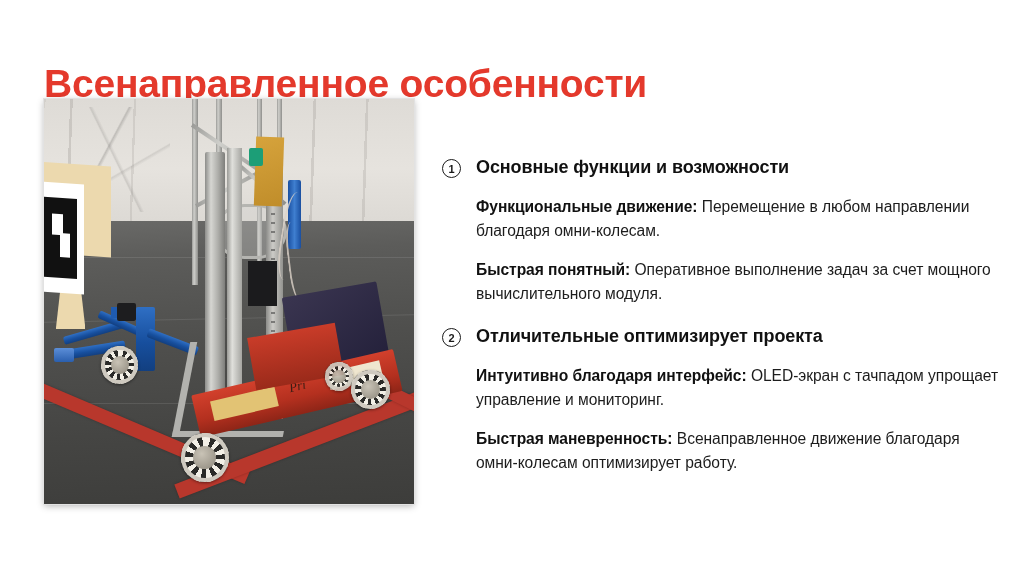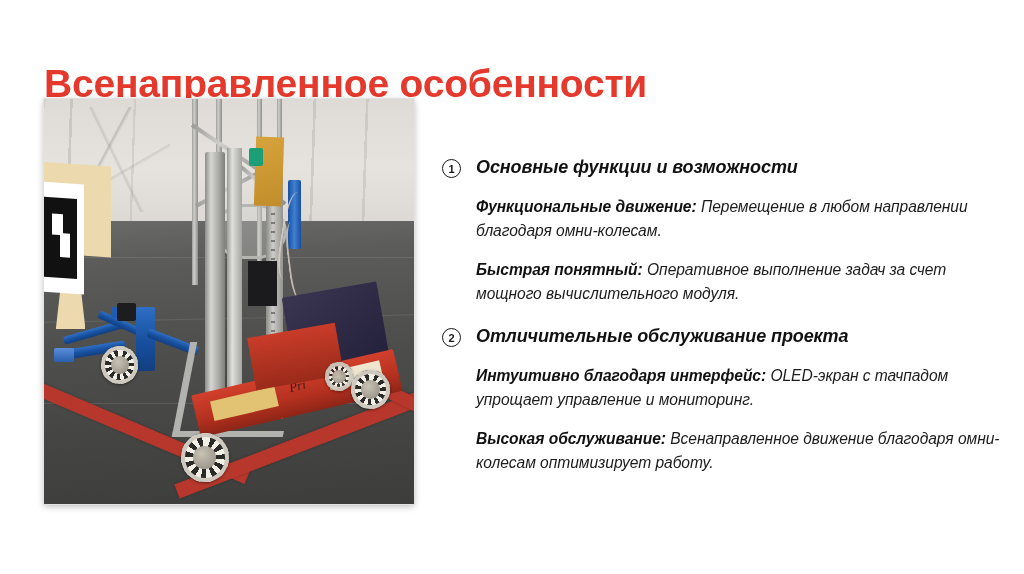--- a/index.html
+++ b/index.html
@@ -370,21 +370,21 @@
     height: 19px;
     border: 1.3px solid #1a1a1a;
     border-radius: 50%;
     color: #1a1a1a;
     font-size: 11px;
     font-weight: bold;
     line-height: 19px;
     text-align: center;
     box-sizing: border-box;
   }
-  .section-body { padding-left: 34px; font-style: italic; }
+  .section-body { padding-left: 34px; }
   .section-heading {
     font-size: 18px;
     font-weight: bold;
     color: #111111;
     line-height: 23px;
     margin-bottom: 1px;
     letter-spacing: -0.1px;
   }
   .para {
     font-size: 15.6px;
@@ -486,24 +486,24 @@
         </p>
         <p class="para">
           <b>Быстрая понятный:</b><span> Оперативное выполнение задач за счет мощного вычислительного модуля.</span>
         </p>
       </div>
     </div>
 
     <div class="section">
       <div class="badge">2</div>
       <div class="section-body">
-        <div class="section-heading">Отличительные обслуживание проекта</div>
+        <div class="section-heading">Отличительные оптимизирует проекта</div>
         <p class="para">
           <b>Интуитивно благодаря интерфейс:</b><span> OLED-экран с тачпадом упрощает управление и мониторинг.</span>
         </p>
         <p class="para">
-          <b>Высокая обслуживание:</b><span> Всенаправленное движение благодаря омни-колесам оптимизирует работу.</span>
+          <b>Быстрая маневренность:</b><span> Всенаправленное движение благодаря омни-колесам оптимизирует работу.</span>
         </p>
       </div>
     </div>
 
   </div>
 </div>
 
 </body></html>

